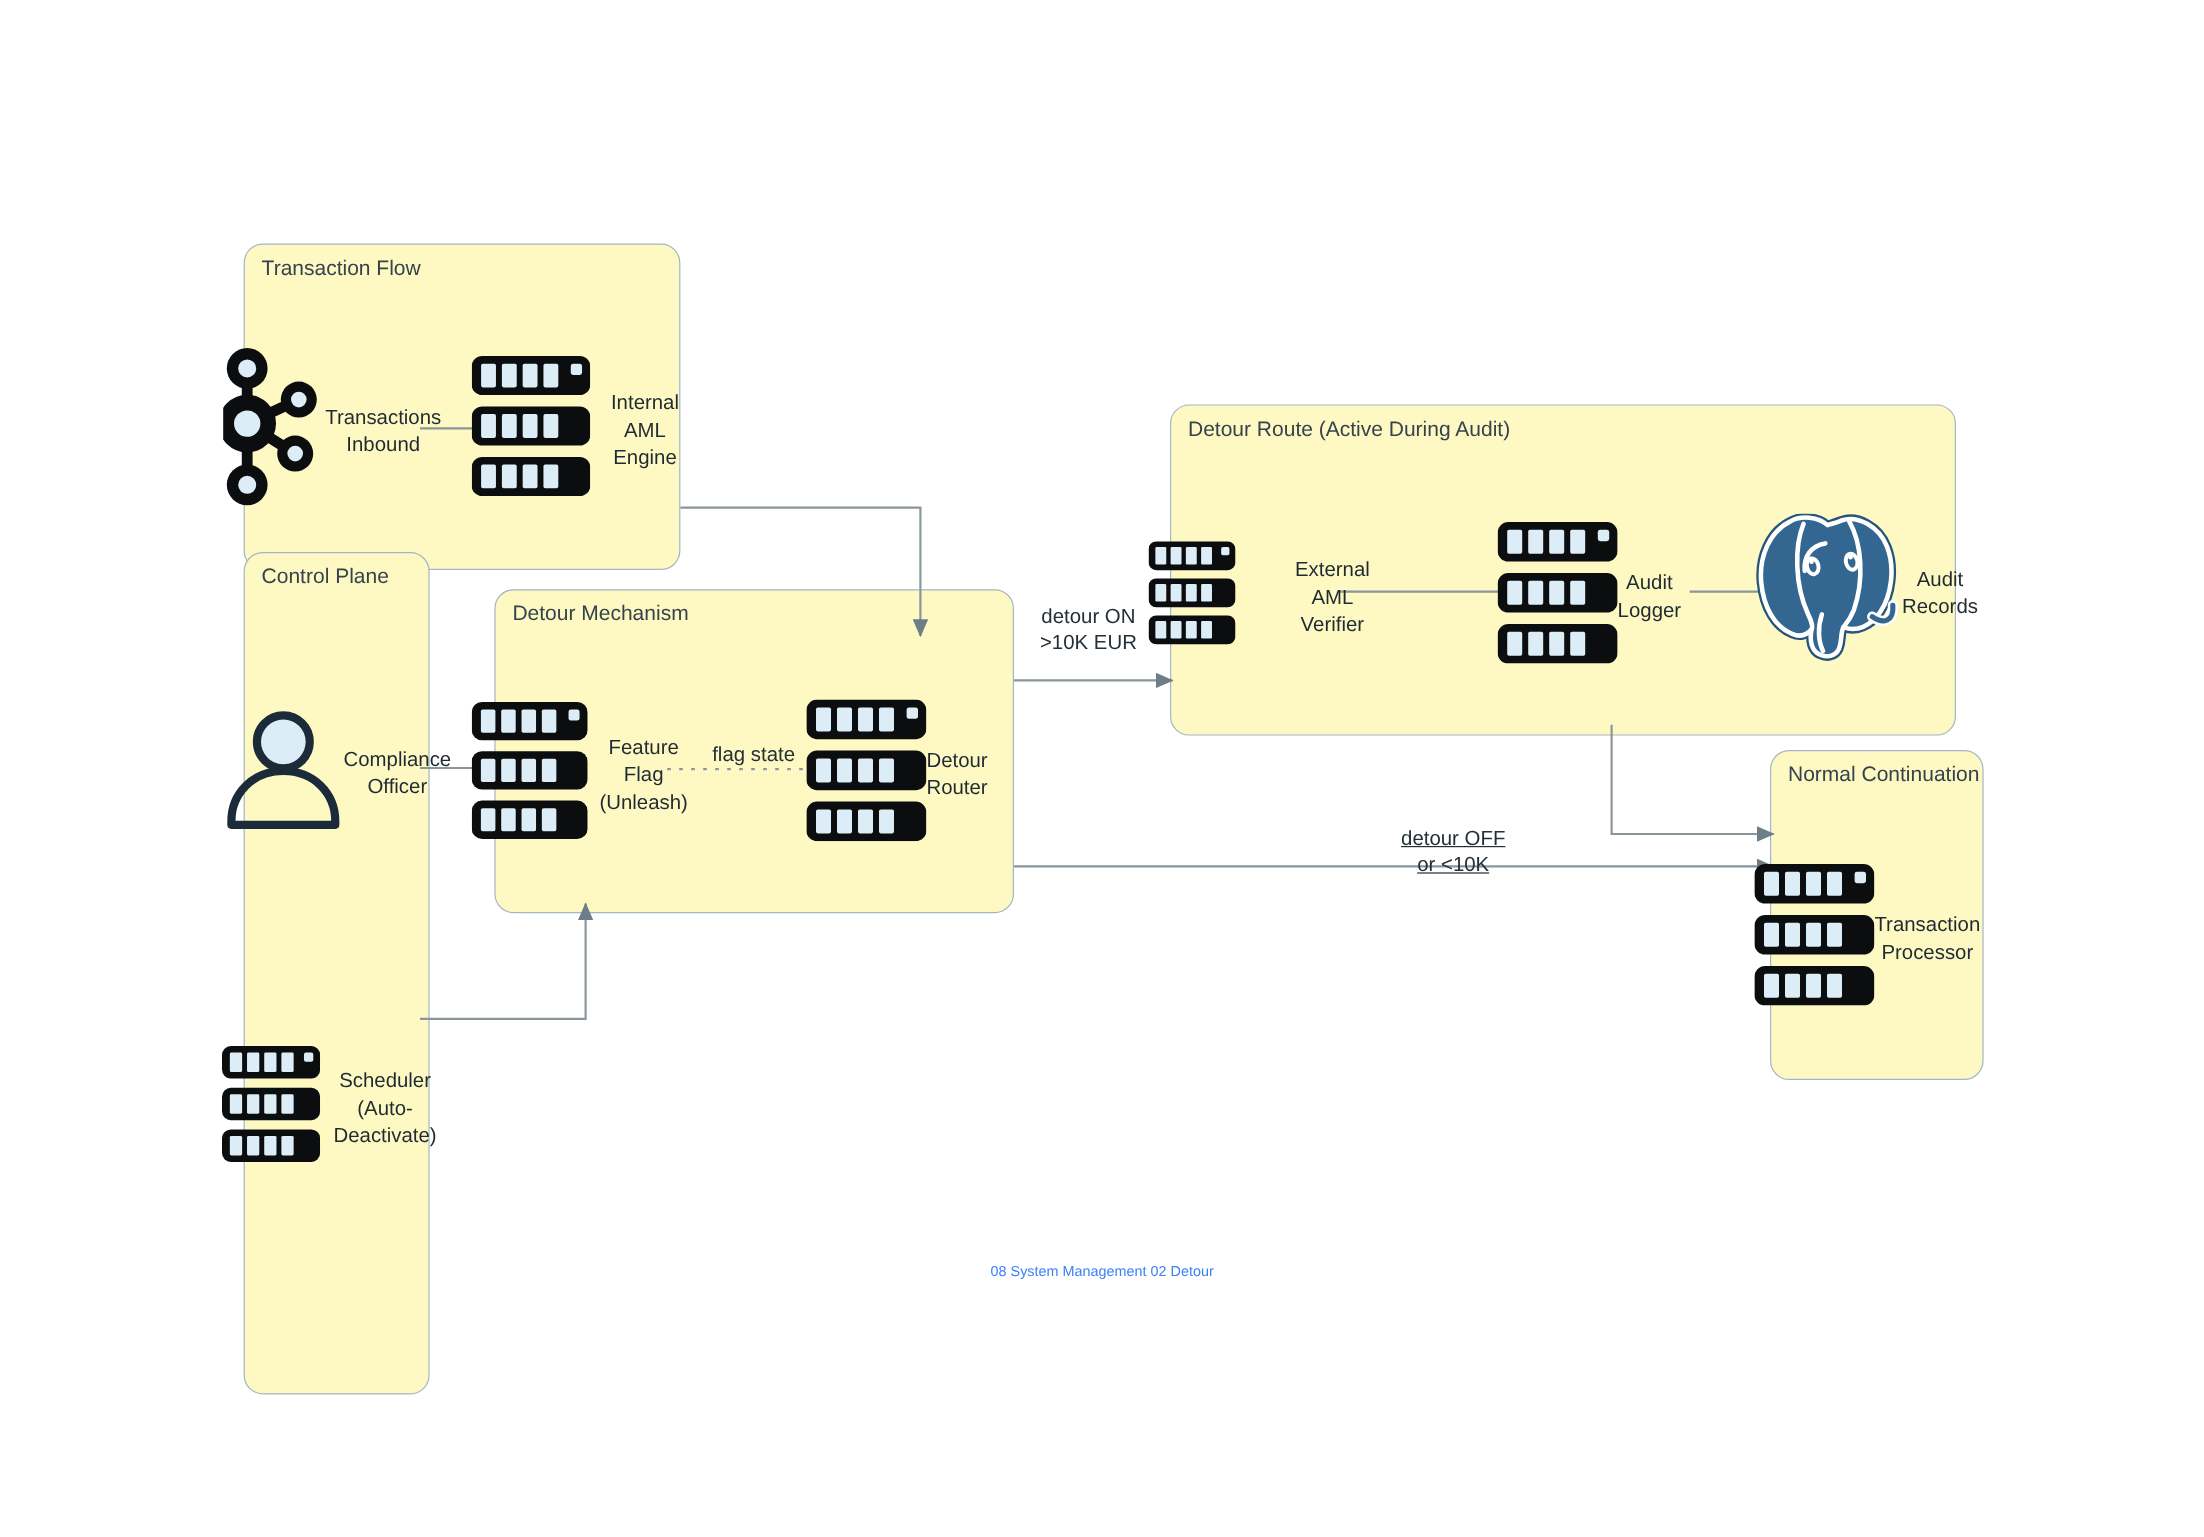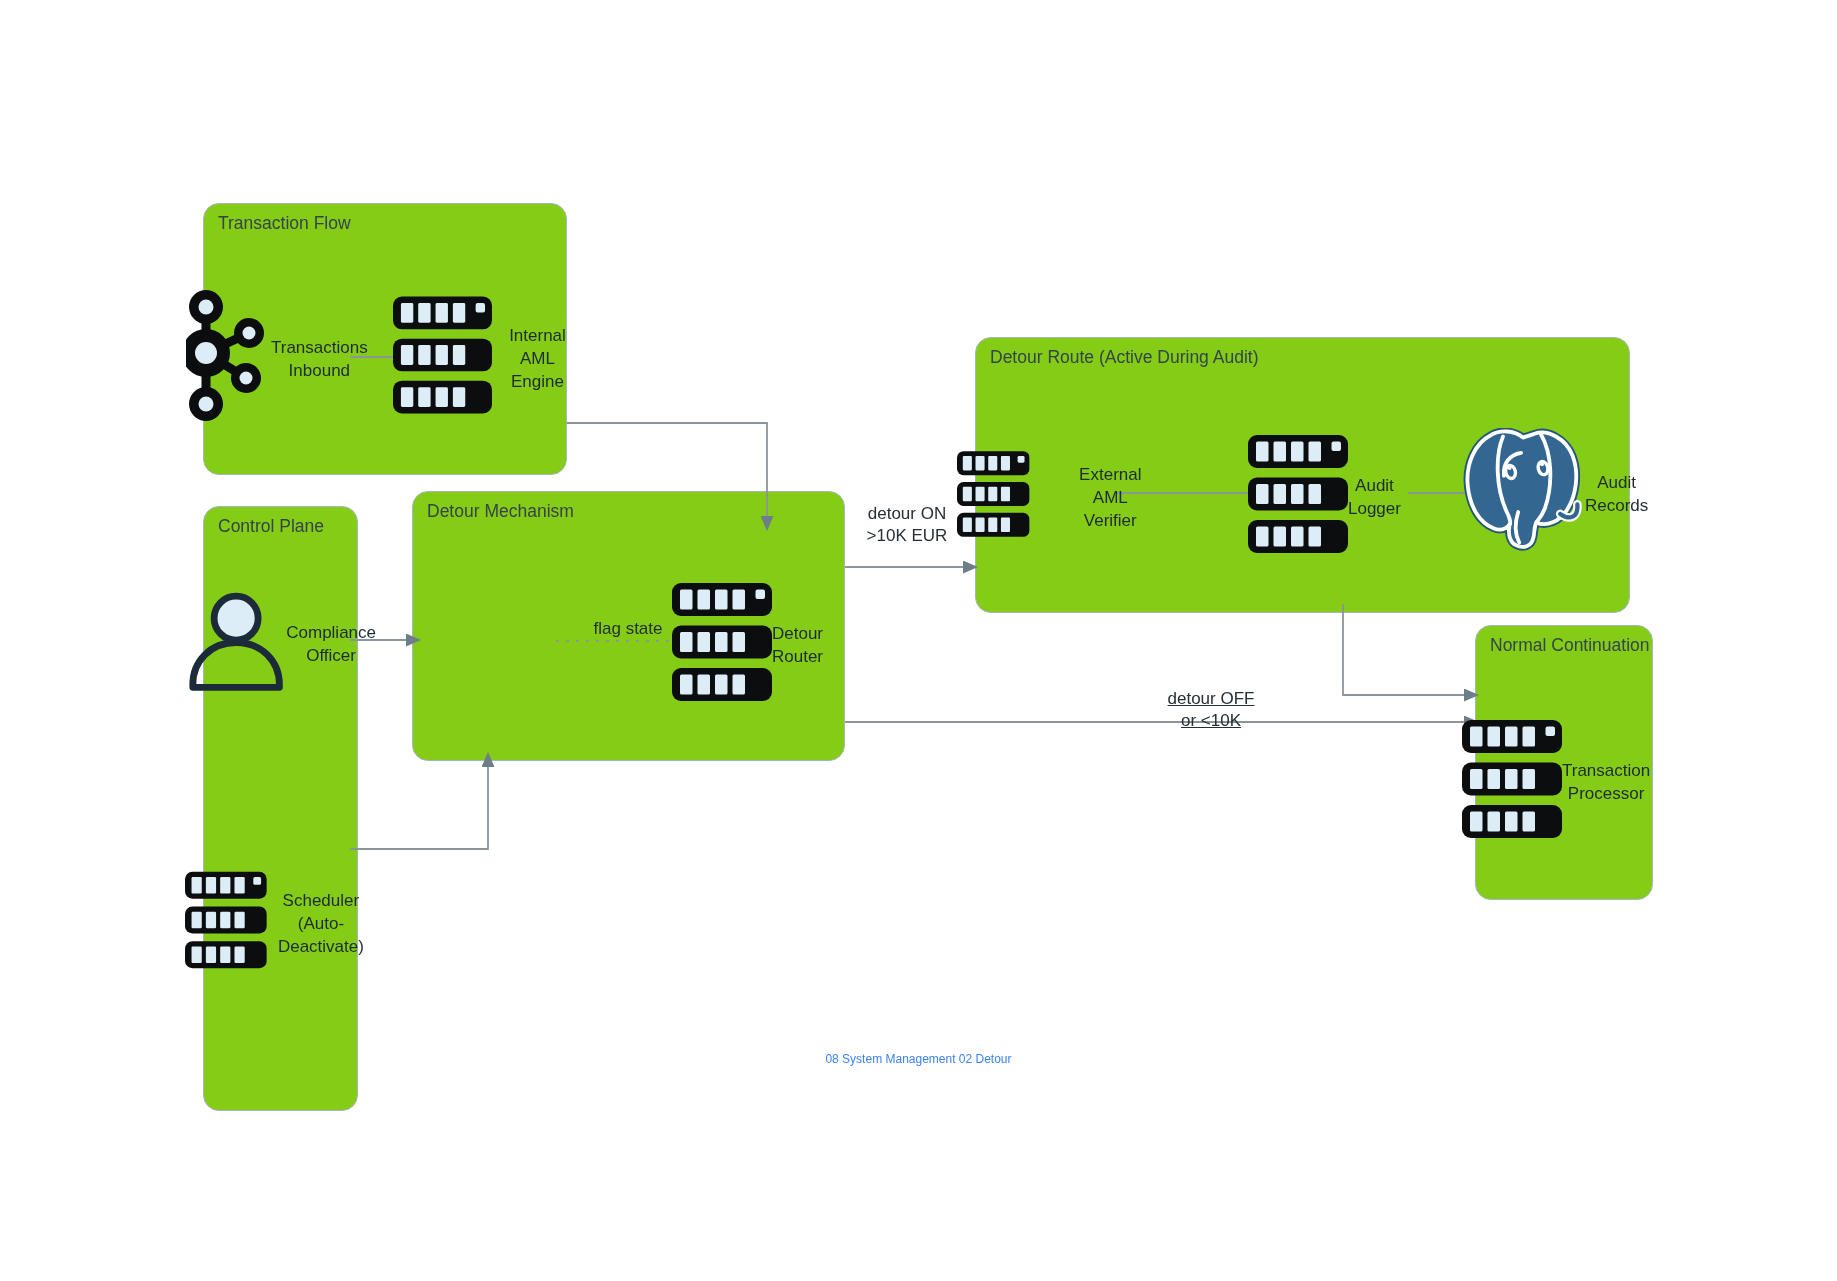--- a/index.html
+++ b/index.html
@@ -1,21 +1,21 @@
 <!DOCTYPE html>
 <html><head>
 <meta charset="utf-8">
 <style>
   html,body{margin:0;padding:0;background:#ffffff;}
   #canvas{
     position:relative;width:1837px;height:1281px;background:#ffffff;overflow:hidden;
     font-family:"Liberation Sans","DejaVu Sans",sans-serif;color:#22303b;
   }
   .group{
-    position:absolute;background:#84cc16;border:1.6px solid #a3b6c1;border-radius:16px;
+    position:absolute;background:#fef9c3;border:1.6px solid #a3b6c1;border-radius:16px;
     box-sizing:border-box;
   }
   .group-title{
     position:absolute;top:9px;left:14px;font-size:17.5px;color:#35434d;white-space:nowrap;
   }
   .node{
     position:absolute;width:190px;display:flex;flex-direction:row;align-items:center;
   }
   .node svg{display:block;}
   .nlabel{
@@ -107,21 +107,21 @@
           <ellipse cx="86" cy="42" rx="5" ry="7" transform="rotate(-14 86 42)" fill="#336791" stroke="#ffffff" stroke-width="3.5"></ellipse>
           <circle cx="85" cy="38" r="2" fill="#ffffff"></circle>
         </g>
       </symbol>
     </defs>
   </svg>
 
   <div class="group" style="left:203px;top:203px;width:364px;height:272px;">
     <div class="group-title">Transaction Flow</div>
   </div>
-  <div class="group" style="left:203px;top:506px;width:155px;height:605px;">
+  <div class="group" style="left:203px;top:460px;width:155px;height:702px;">
     <div class="group-title">Control Plane</div>
   </div>
   <div class="group" style="left:412px;top:491px;width:433px;height:270px;">
     <div class="group-title">Detour Mechanism</div>
   </div>
   <div class="group" style="left:975px;top:337px;width:655px;height:276px;">
     <div class="group-title">Detour Route (Active During Audit)</div>
   </div>
   <div class="group" style="left:1475px;top:625px;width:178px;height:275px;">
     <div class="group-title">Normal Continuation</div>
@@ -178,20 +178,27 @@
   </div>
 
   <div class="node" style="left:185px;top:861px;">
     <svg width="100" height="118">
         <use href="#sym-server"></use>
       </svg>
     <div class="nlabel">Scheduler
 (Auto-Deactivate)</div>
   </div>
 
+  <div class="node" style="left:393px;top:583px;">
+    <svg width="100" height="118">
+        <use href="#sym-server"></use>
+      </svg>
+    <div class="nlabel">Feature Flag
+(Unleash)</div>
+  </div>
 
   <div class="node" style="left:672px;top:583px;">
     <svg width="100" height="118">
         <use href="#sym-server"></use>
       </svg>
     <div class="nlabel">Detour
 Router</div>
   </div>
 
   <div class="node" style="left:957px;top:435px;gap:44px;">

